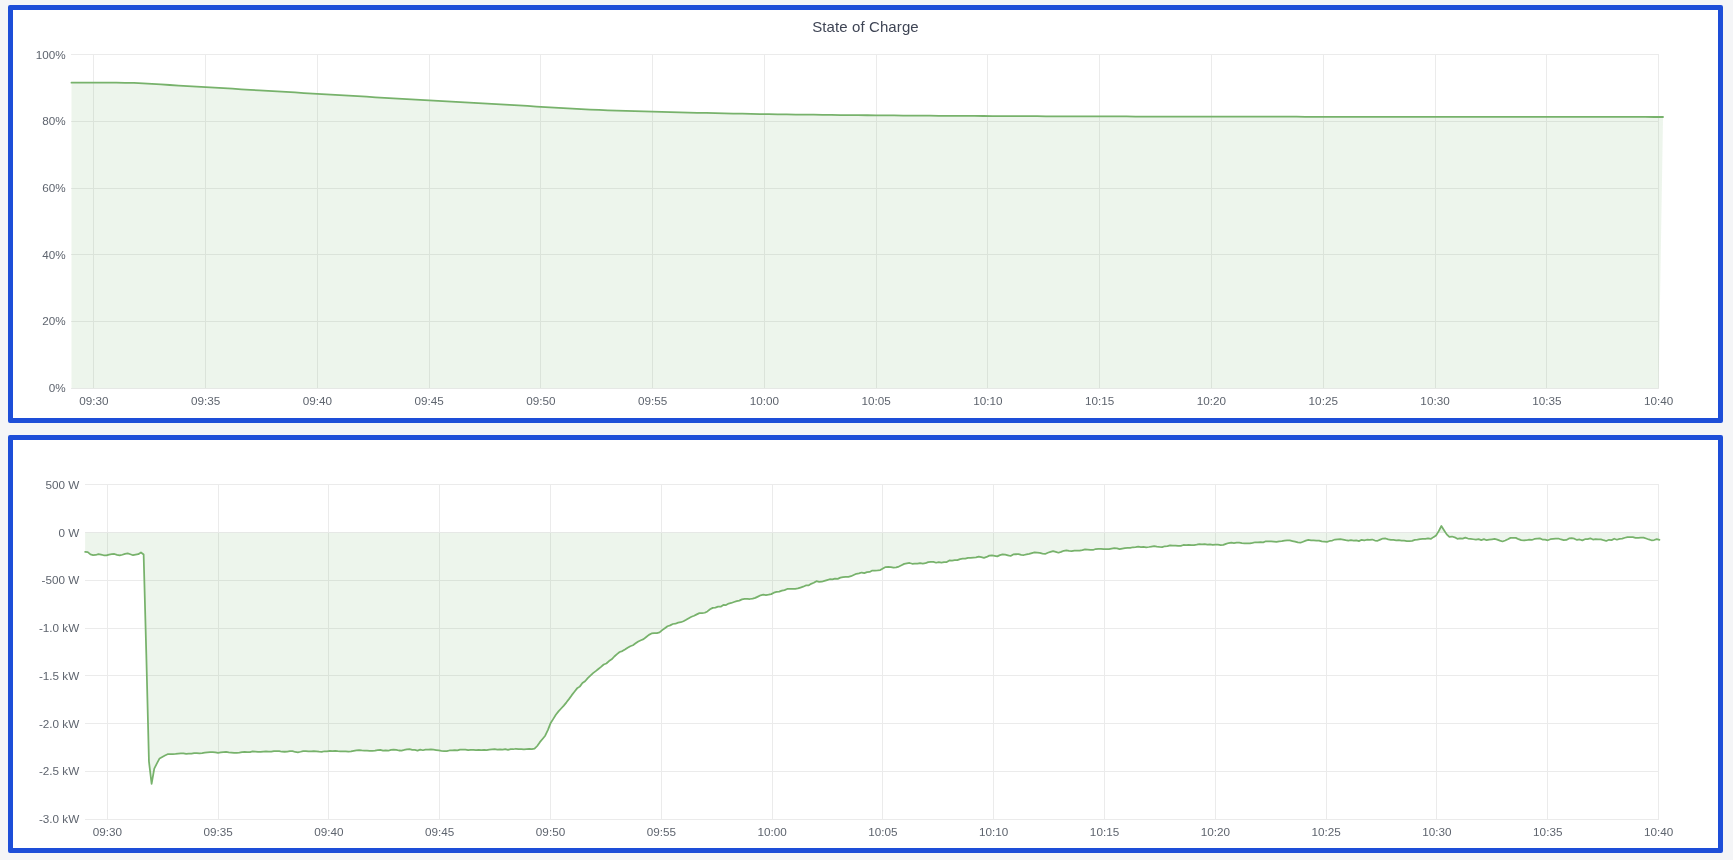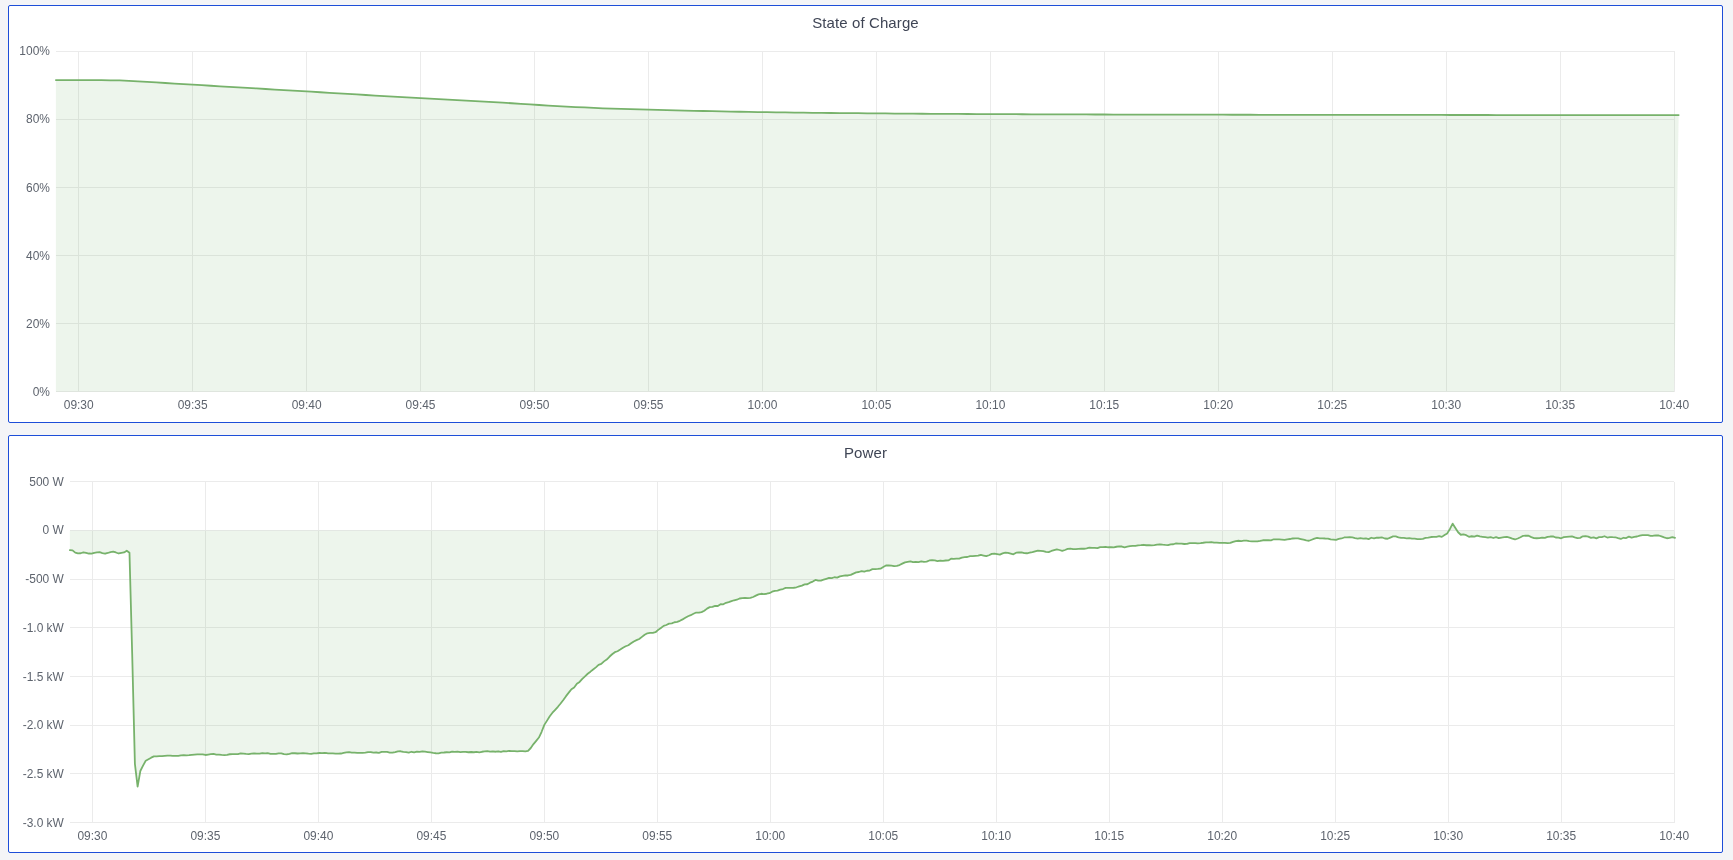--- a/index.html
+++ b/index.html
@@ -3,21 +3,21 @@
 <meta charset="utf-8">
 <style>
   html,body{margin:0;padding:0;}
   body{
     width:1733px;height:860px;position:relative;overflow:hidden;
     background:#f4f5f7;
     font-family:"Liberation Sans", sans-serif;
   }
   .panel{
     position:absolute;left:8px;width:1715px;height:418px;
-    background:#ffffff;border:1px solid #1d4ed8;border-radius:2px;
+    background:#ffffff;border:5px solid #1d4ed8;border-radius:2px;
     box-sizing:border-box;
   }
   #panel-soc{top:5px;}
   #panel-power{top:435px;}
   .panel-title{
     position:absolute;top:8px;left:0;width:100%;margin:0;
     text-align:center;font-size:15px;line-height:18px;font-weight:500;
     color:#3f4555;letter-spacing:.1px;
   }
   .chart-svg{position:absolute;left:0;top:0;width:100%;height:100%;}
@@ -73,21 +73,20 @@
       <text x="1326.4788732394366" y="404.5" text-anchor="middle">10:25</text>
       <text x="1440.9859154929577" y="404.5" text-anchor="middle">10:30</text>
       <text x="1555.4929577464789" y="404.5" text-anchor="middle">10:35</text>
       <text x="1670" y="404.5" text-anchor="middle">10:40</text>
       <path d="M44.00 74.41L53.16 74.41L62.32 74.41L71.48 74.43L80.64 74.47L89.80 74.51L98.96 74.63L108.12 74.75L117.28 75.27L126.45 75.78L135.61 76.29L144.77 76.84L153.93 77.38L163.09 77.93L172.25 78.48L181.41 79.03L190.57 79.57L199.73 80.12L208.89 80.67L218.05 81.21L227.21 81.76L236.37 82.31L245.53 82.85L254.69 83.40L263.85 83.95L273.01 84.49L282.17 85.04L291.34 85.59L300.50 86.13L309.66 86.68L318.82 87.23L327.98 87.78L337.14 88.32L346.30 88.87L355.46 89.42L364.62 89.96L373.78 90.48L382.94 90.99L392.10 91.50L401.26 92.01L410.42 92.53L419.58 93.04L428.74 93.55L437.90 94.06L447.06 94.58L456.23 95.09L465.39 95.59L474.55 96.09L483.71 96.59L492.87 97.12L502.03 97.71L511.19 98.30L520.35 98.90L529.51 99.47L538.67 100.01L547.83 100.56L556.99 101.04L566.15 101.52L575.31 101.96L584.47 102.37L593.63 102.78L602.79 103.08L611.95 103.38L621.12 103.66L630.28 103.90L639.44 104.15L648.60 104.39L657.76 104.64L666.92 104.87L676.08 105.09L685.24 105.31L694.40 105.50L703.56 105.69L712.72 105.88L721.88 106.08L731.04 106.27L740.20 106.43L749.36 106.60L758.52 106.74L767.68 106.86L776.85 106.98L786.01 107.09L795.17 107.20L804.33 107.31L813.49 107.40L822.65 107.50L831.81 107.58L840.97 107.66L850.13 107.74L859.29 107.83L868.45 107.91L877.61 107.98L886.77 108.04L895.93 108.11L905.09 108.18L914.25 108.25L923.41 108.30L932.57 108.36L941.74 108.41L950.90 108.47L960.06 108.52L969.22 108.56L978.38 108.60L987.54 108.65L996.70 108.69L1005.86 108.73L1015.02 108.76L1024.18 108.80L1033.34 108.83L1042.50 108.86L1051.66 108.90L1060.82 108.93L1069.98 108.95L1079.14 108.98L1088.30 109.01L1097.46 109.04L1106.63 109.06L1115.79 109.08L1124.95 109.10L1134.11 109.12L1143.27 109.14L1152.43 109.15L1161.59 109.17L1170.75 109.18L1179.91 109.19L1189.07 109.21L1198.23 109.22L1207.39 109.23L1216.55 109.25L1225.71 109.26L1234.87 109.27L1244.03 109.29L1253.19 109.30L1262.35 109.32L1271.52 109.33L1280.68 109.34L1289.84 109.35L1299.00 109.36L1308.16 109.37L1317.32 109.38L1326.48 109.39L1335.64 109.40L1344.80 109.41L1353.96 109.42L1363.12 109.43L1372.28 109.43L1381.44 109.44L1390.60 109.45L1399.76 109.46L1408.92 109.47L1418.08 109.48L1427.25 109.49L1436.41 109.50L1445.57 109.51L1454.73 109.52L1463.89 109.53L1473.05 109.53L1482.21 109.54L1491.37 109.55L1500.53 109.56L1509.69 109.56L1518.85 109.56L1528.01 109.57L1537.17 109.57L1546.33 109.58L1555.49 109.58L1564.65 109.59L1573.81 109.59L1582.97 109.59L1592.14 109.59L1601.30 109.60L1610.46 109.60L1619.62 109.60L1628.78 109.60L1637.94 109.61L1647.10 109.61L1656.26 109.61L1665.42 109.62L1674.58 109.62L1670.00 387.50L44.00 387.50Z" fill="rgba(119,178,107,0.13)" stroke="none"></path>
       <path d="M44.00 74.41L53.16 74.41L62.32 74.41L71.48 74.43L80.64 74.47L89.80 74.51L98.96 74.63L108.12 74.75L117.28 75.27L126.45 75.78L135.61 76.29L144.77 76.84L153.93 77.38L163.09 77.93L172.25 78.48L181.41 79.03L190.57 79.57L199.73 80.12L208.89 80.67L218.05 81.21L227.21 81.76L236.37 82.31L245.53 82.85L254.69 83.40L263.85 83.95L273.01 84.49L282.17 85.04L291.34 85.59L300.50 86.13L309.66 86.68L318.82 87.23L327.98 87.78L337.14 88.32L346.30 88.87L355.46 89.42L364.62 89.96L373.78 90.48L382.94 90.99L392.10 91.50L401.26 92.01L410.42 92.53L419.58 93.04L428.74 93.55L437.90 94.06L447.06 94.58L456.23 95.09L465.39 95.59L474.55 96.09L483.71 96.59L492.87 97.12L502.03 97.71L511.19 98.30L520.35 98.90L529.51 99.47L538.67 100.01L547.83 100.56L556.99 101.04L566.15 101.52L575.31 101.96L584.47 102.37L593.63 102.78L602.79 103.08L611.95 103.38L621.12 103.66L630.28 103.90L639.44 104.15L648.60 104.39L657.76 104.64L666.92 104.87L676.08 105.09L685.24 105.31L694.40 105.50L703.56 105.69L712.72 105.88L721.88 106.08L731.04 106.27L740.20 106.43L749.36 106.60L758.52 106.74L767.68 106.86L776.85 106.98L786.01 107.09L795.17 107.20L804.33 107.31L813.49 107.40L822.65 107.50L831.81 107.58L840.97 107.66L850.13 107.74L859.29 107.83L868.45 107.91L877.61 107.98L886.77 108.04L895.93 108.11L905.09 108.18L914.25 108.25L923.41 108.30L932.57 108.36L941.74 108.41L950.90 108.47L960.06 108.52L969.22 108.56L978.38 108.60L987.54 108.65L996.70 108.69L1005.86 108.73L1015.02 108.76L1024.18 108.80L1033.34 108.83L1042.50 108.86L1051.66 108.90L1060.82 108.93L1069.98 108.95L1079.14 108.98L1088.30 109.01L1097.46 109.04L1106.63 109.06L1115.79 109.08L1124.95 109.10L1134.11 109.12L1143.27 109.14L1152.43 109.15L1161.59 109.17L1170.75 109.18L1179.91 109.19L1189.07 109.21L1198.23 109.22L1207.39 109.23L1216.55 109.25L1225.71 109.26L1234.87 109.27L1244.03 109.29L1253.19 109.30L1262.35 109.32L1271.52 109.33L1280.68 109.34L1289.84 109.35L1299.00 109.36L1308.16 109.37L1317.32 109.38L1326.48 109.39L1335.64 109.40L1344.80 109.41L1353.96 109.42L1363.12 109.43L1372.28 109.43L1381.44 109.44L1390.60 109.45L1399.76 109.46L1408.92 109.47L1418.08 109.48L1427.25 109.49L1436.41 109.50L1445.57 109.51L1454.73 109.52L1463.89 109.53L1473.05 109.53L1482.21 109.54L1491.37 109.55L1500.53 109.56L1509.69 109.56L1518.85 109.56L1528.01 109.57L1537.17 109.57L1546.33 109.58L1555.49 109.58L1564.65 109.59L1573.81 109.59L1582.97 109.59L1592.14 109.59L1601.30 109.60L1610.46 109.60L1619.62 109.60L1628.78 109.60L1637.94 109.61L1647.10 109.61L1656.26 109.61L1665.42 109.62L1674.58 109.62" fill="none" stroke="#77b26b" stroke-width="1.8" stroke-linejoin="round" stroke-linecap="round"></path>
     </svg>
 </section>
 
 <section class="panel" id="panel-power">
-  <h2 class="panel-title">Power</h2>
   <svg class="chart-svg" id="chart-power" viewBox="0 0 1715 418">
       <g>
         <line x1="58" y1="46" x2="1670" y2="46" class="gridline"></line>
         <line x1="58" y1="94.92857142857142" x2="1670" y2="94.92857142857142" class="gridline"></line>
         <line x1="58" y1="143.85714285714283" x2="1670" y2="143.85714285714283" class="gridline"></line>
         <line x1="58" y1="192.78571428571428" x2="1670" y2="192.78571428571428" class="gridline"></line>
         <line x1="58" y1="241.7142857142857" x2="1670" y2="241.7142857142857" class="gridline"></line>
         <line x1="58" y1="290.6428571428571" x2="1670" y2="290.6428571428571" class="gridline"></line>
         <line x1="58" y1="339.57142857142856" x2="1670" y2="339.57142857142856" class="gridline"></line>
         <line x1="58" y1="388.5" x2="1670" y2="388.5" class="gridline"></line>

